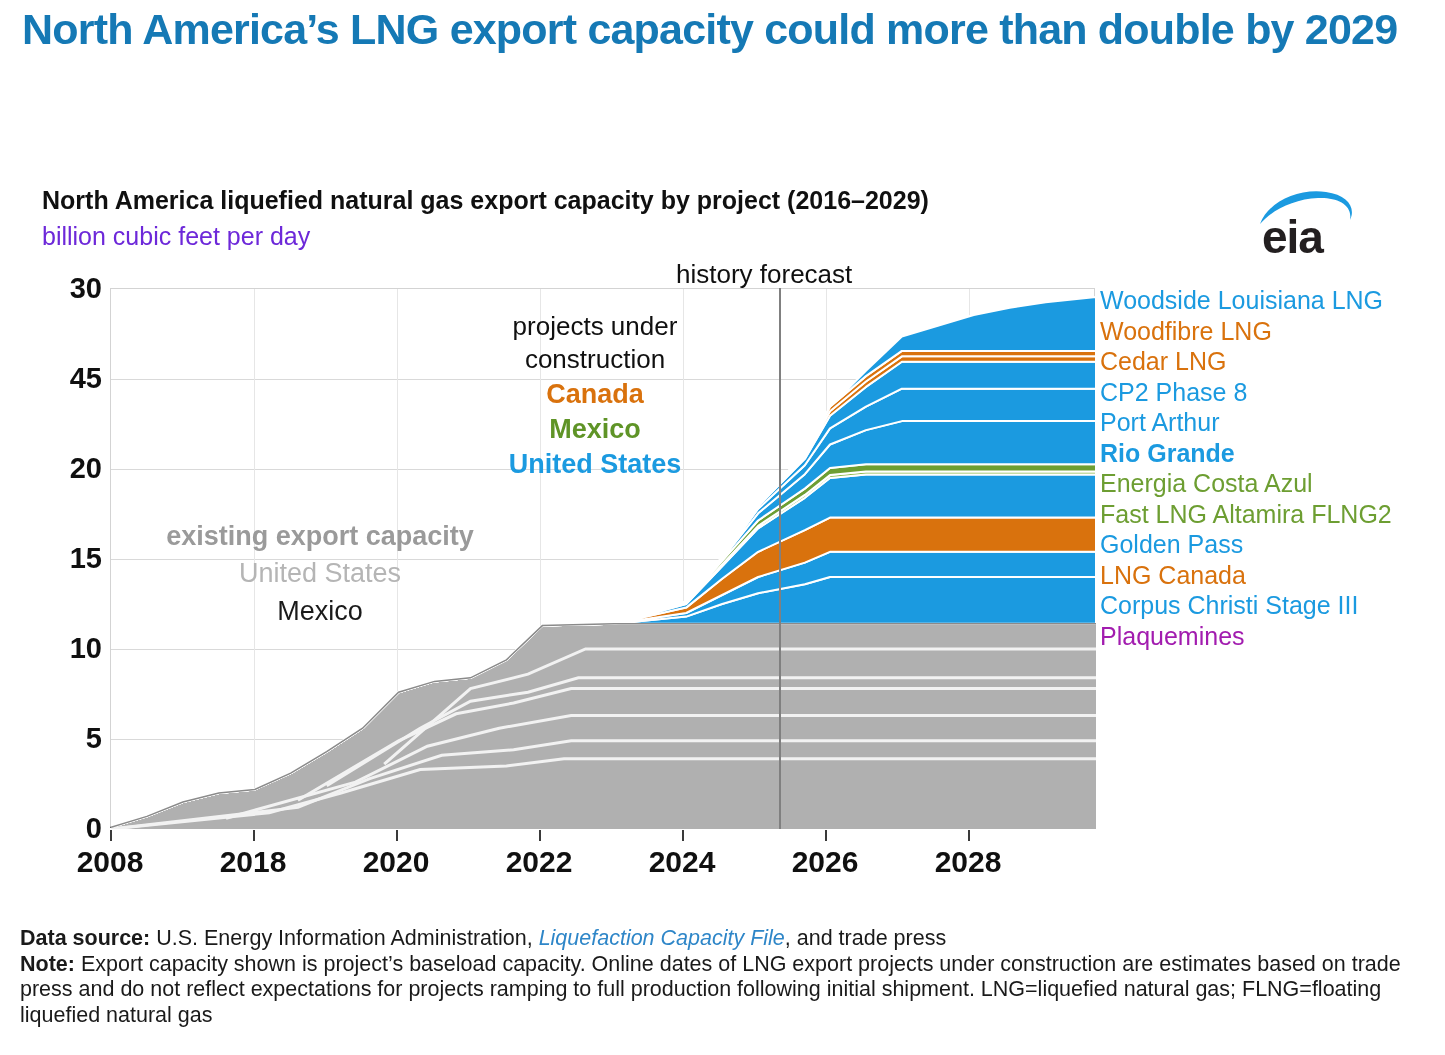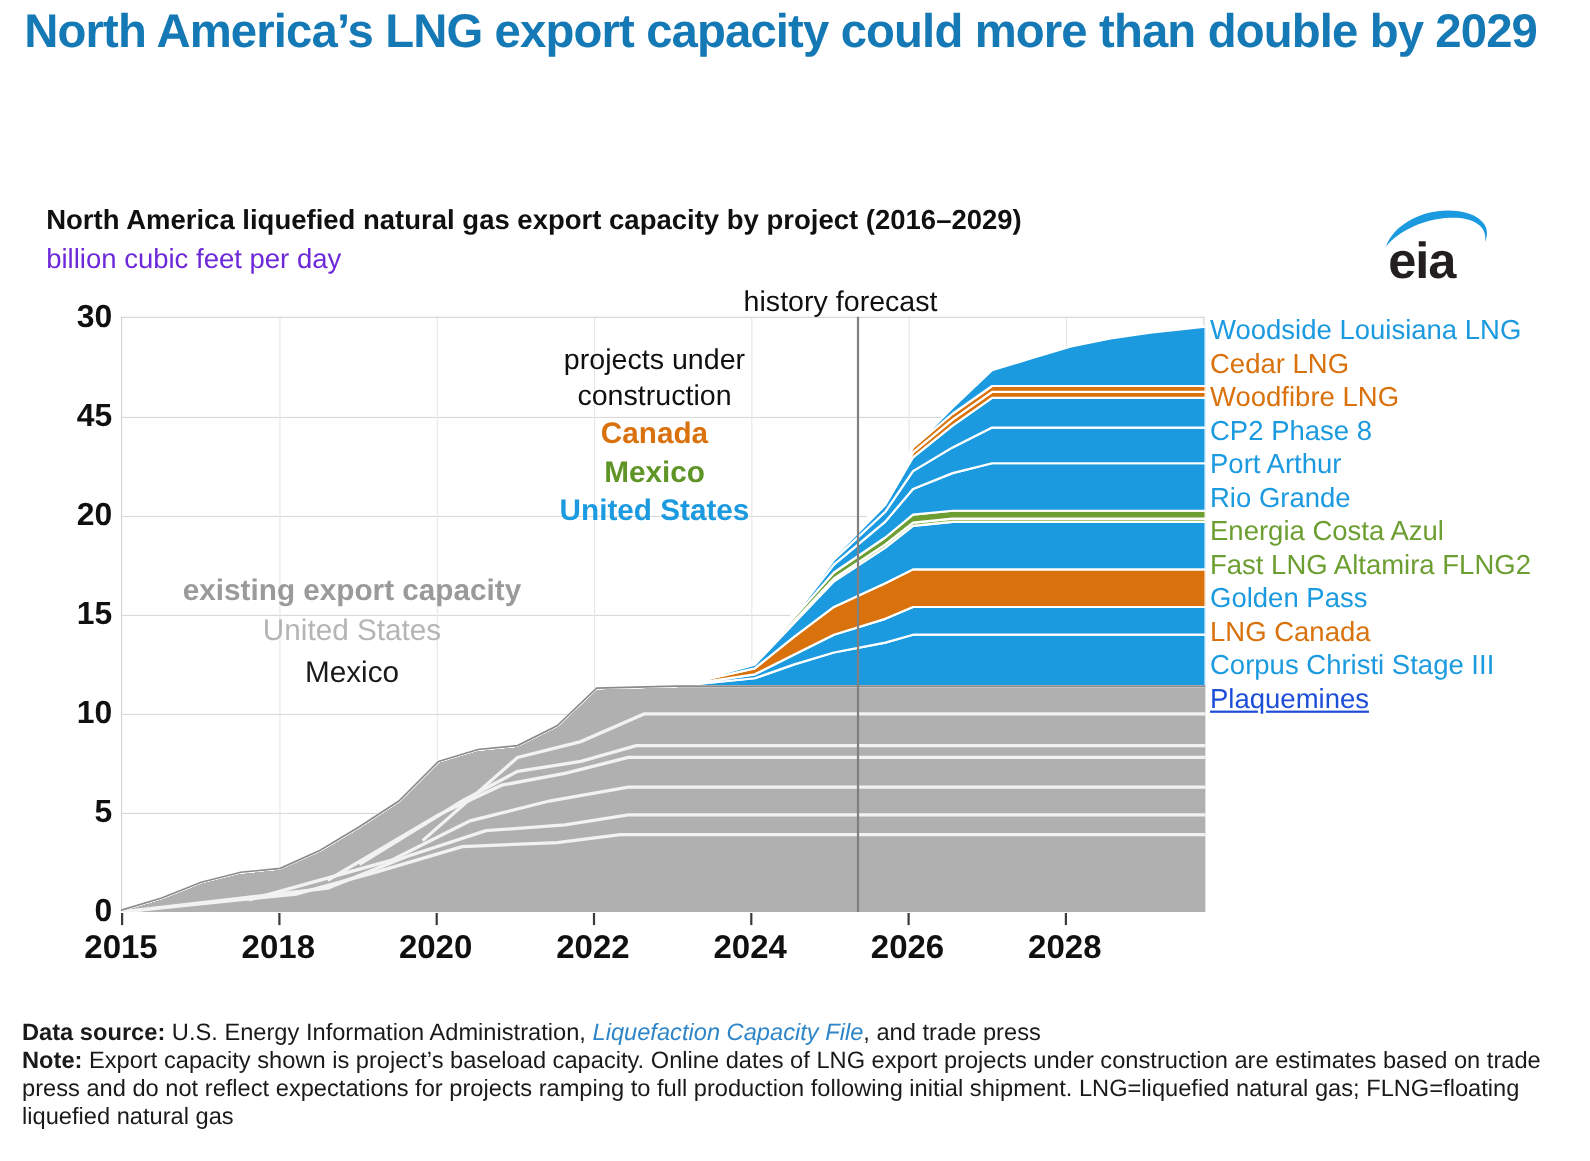--- a/index.html
+++ b/index.html
@@ -151,21 +151,21 @@
 
 <div>
   <div class="xtickmark" style="left:110px"></div>
   <div class="xtickmark" style="left:253px"></div>
   <div class="xtickmark" style="left:396px"></div>
   <div class="xtickmark" style="left:539px"></div>
   <div class="xtickmark" style="left:682px"></div>
   <div class="xtickmark" style="left:825px"></div>
   <div class="xtickmark" style="left:968px"></div>
 
-  <div class="xtick" style="left:50px;top:845px">2015</div>
+  <div class="xtick" style="left:50px;top:845px">2008</div>
   <div class="xtick" style="left:193px;top:845px">2018</div>
   <div class="xtick" style="left:336px;top:845px">2020</div>
   <div class="xtick" style="left:479px;top:845px">2022</div>
   <div class="xtick" style="left:622px;top:845px">2024</div>
   <div class="xtick" style="left:765px;top:845px">2026</div>
   <div class="xtick" style="left:908px;top:845px">2028</div>
 </div>
 
 <div id="puc">
   <div>projects under</div>
@@ -176,31 +176,31 @@
 </div>
 
 <div id="eec">
   <div class="l1">existing export capacity</div>
   <div class="l2">United States</div>
   <div class="l3">Mexico</div>
 </div>
 
 <div id="legend">
     <div class="item" style="color: rgb(27, 154, 224);"><span>Woodside Louisiana LNG</span></div>
+    <div class="item" style="color: rgb(217, 114, 13);"><span>Woodfibre LNG</span></div>
     <div class="item" style="color: rgb(217, 114, 13);"><span>Cedar LNG</span></div>
-    <div class="item" style="color: rgb(217, 114, 13);"><span>Woodfibre LNG</span></div>
     <div class="item" style="color: rgb(27, 154, 224);"><span>CP2 Phase 8</span></div>
     <div class="item" style="color: rgb(27, 154, 224);"><span>Port Arthur</span></div>
-    <div class="item" style="color: rgb(27, 154, 224);"><span>Rio Grande</span></div>
+    <div class="item" style="color: rgb(27, 154, 224); font-weight: bold;"><span>Rio Grande</span></div>
     <div class="item" style="color: rgb(109, 158, 50);"><span>Energia Costa Azul</span></div>
     <div class="item" style="color: rgb(109, 158, 50);"><span>Fast LNG Altamira FLNG2</span></div>
     <div class="item" style="color: rgb(27, 154, 224);"><span>Golden Pass</span></div>
     <div class="item" style="color: rgb(217, 114, 13);"><span>LNG Canada</span></div>
     <div class="item" style="color: rgb(27, 154, 224);"><span>Corpus Christi Stage III</span></div>
-    <div class="item" style="color: #1d4ed8; text-decoration: underline;"><span>Plaquemines</span></div>
+    <div class="item" style="color: #a21caf;"><span>Plaquemines</span></div>
   </div>
 
 <div id="footnotes">
   <div>
     <b>Data source:</b><span> U.S. Energy Information Administration, </span><span class="lnk">Liquefaction Capacity File</span><span>, and trade press</span>
   </div>
   <div>
     <b>Note:</b><span> Export capacity shown is project’s baseload capacity. Online dates of LNG export projects under construction are estimates based on trade press and do not reflect expectations for projects ramping to full production following initial shipment. LNG=liquefied natural gas; FLNG=floating liquefied natural gas</span>
   </div>
 </div>

